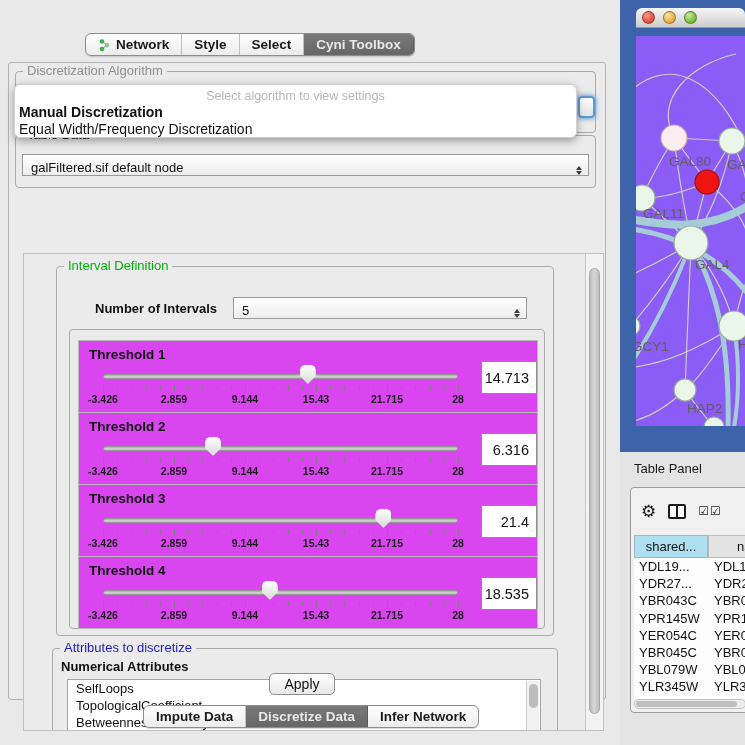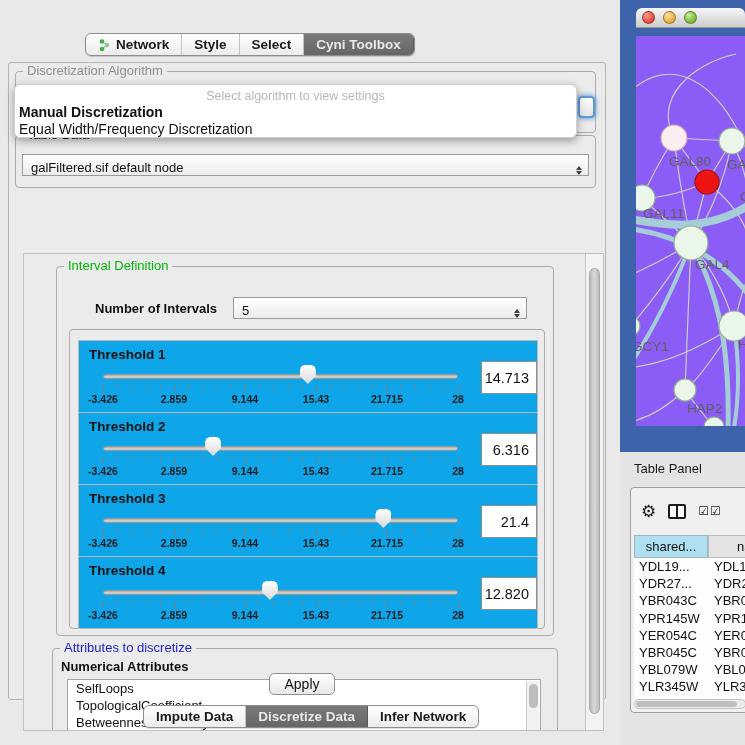--- a/index.html
+++ b/index.html
@@ -46,21 +46,21 @@
   #combo-frag{position:absolute;left:578px;top:96px;width:17px;height:22px;border-radius:4px;
     background:linear-gradient(#fdfdfd,#e4e4e4);border:2px solid #5b99d6;box-shadow:0 0 4px 1px rgba(98,156,215,.9)}
 
   #innerpanel{position:absolute;left:14px;top:190px;width:581px;height:478px;background:#ebebeb;
     border:1px solid #c0c0c0;overflow:hidden}
 
   #vscroll{position:absolute;right:0;top:0;width:18px;height:478px;background:#f3f3f3;border-left:1px solid #c6c6c6}
   #vscroll .thumb{position:absolute;left:3px;top:14px;width:11px;height:446px;border-radius:6px;
     background:linear-gradient(90deg,#b9b9b9,#d8d8d8 45%,#bdbdbd);border:1px solid #a9a9a9}
 
-  .threshpanel{position:relative;width:460px;height:73px;background:#0ea5e9;border:1px solid #b9b9b9;margin-top:-1px}
+  .threshpanel{position:relative;width:460px;height:73px;background:#d946ef;border:1px solid #b9b9b9;margin-top:-1px}
   .threshpanel .tl{position:absolute;left:10px;top:6px;font-weight:bold;font-size:13.5px}
   .track{position:absolute;left:24px;top:33px;width:355px;height:5px;border-radius:3px;
     background:linear-gradient(#a8a8a8,#d2d2d2 55%,#bdbdbd);border:1px solid #989898}
   .thumbp{position:absolute;top:24px;width:16px;height:19px;
     background:linear-gradient(#ffffff,#d8d8d8);
     clip-path:polygon(28% 0,72% 0,92% 8%,100% 26%,100% 58%,50% 100%,0 58%,0 26%,8% 8%);
     filter:drop-shadow(0 0 1px #8a8a8a)}
   .tick{position:absolute;width:1px;background:#7d7d7d}
   .ticklab{position:absolute;width:64px;margin-left:-32px;text-align:center;
     font-size:10.5px;font-weight:bold;color:#1c1c1c}
@@ -308,21 +308,21 @@
                 <div class="tick" style="left: 350.6px; top: 44px; height: 4px;"></div>
                 <div class="tick" style="left: 364.8px; top: 44px; height: 4px;"></div>
                 <div class="tick" style="left: 379px; top: 44px; height: 7px;"></div>
                 <div class="ticklab" style="left: 24px; top: 52px;">-3.426</div>
                 <div class="ticklab" style="left: 95px; top: 52px;">2.859</div>
                 <div class="ticklab" style="left: 166px; top: 52px;">9.144</div>
                 <div class="ticklab" style="left: 237px; top: 52px;">15.43</div>
                 <div class="ticklab" style="left: 308px; top: 52px;">21.715</div>
                 <div class="ticklab" style="left: 379px; top: 52px;">28</div>
                 <div class="thumbp" style="left: 182.848px;"></div>
-                <div class="valbox">12.820</div>
+                <div class="valbox">18.535</div>
               </div>
             </div>
         </div>
       </div>
 
       <div class="grp" style="left:28px;top:394px;width:506px;height:96px">
         <span class="gt" style="color:#1b1bd1">Attributes to discretize</span>
         <span class="abs" style="left:8px;top:10px;font-weight:bold">Numerical Attributes</span>
         <div id="attrlist" style="left:14px;top:30px;width:474px;height:56px">
           <div id="attritems">

